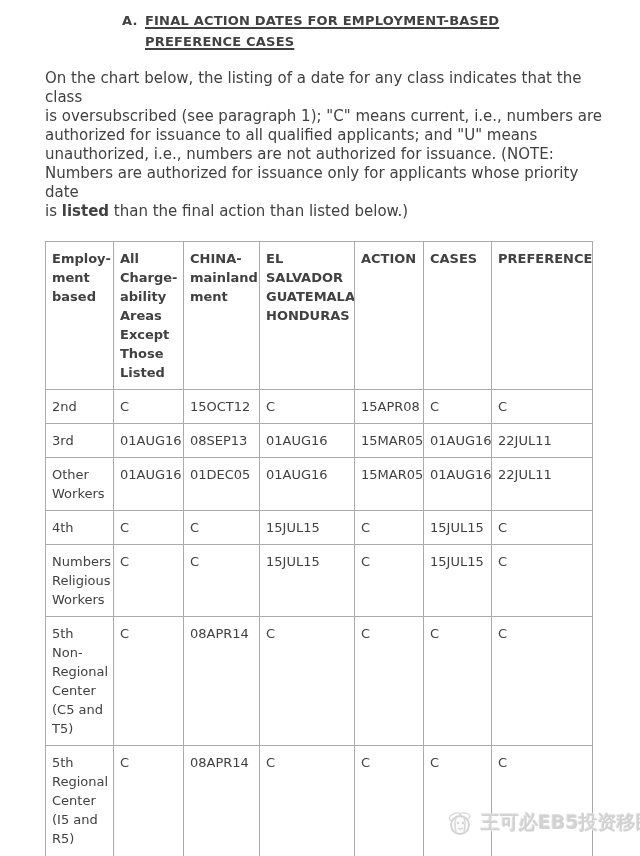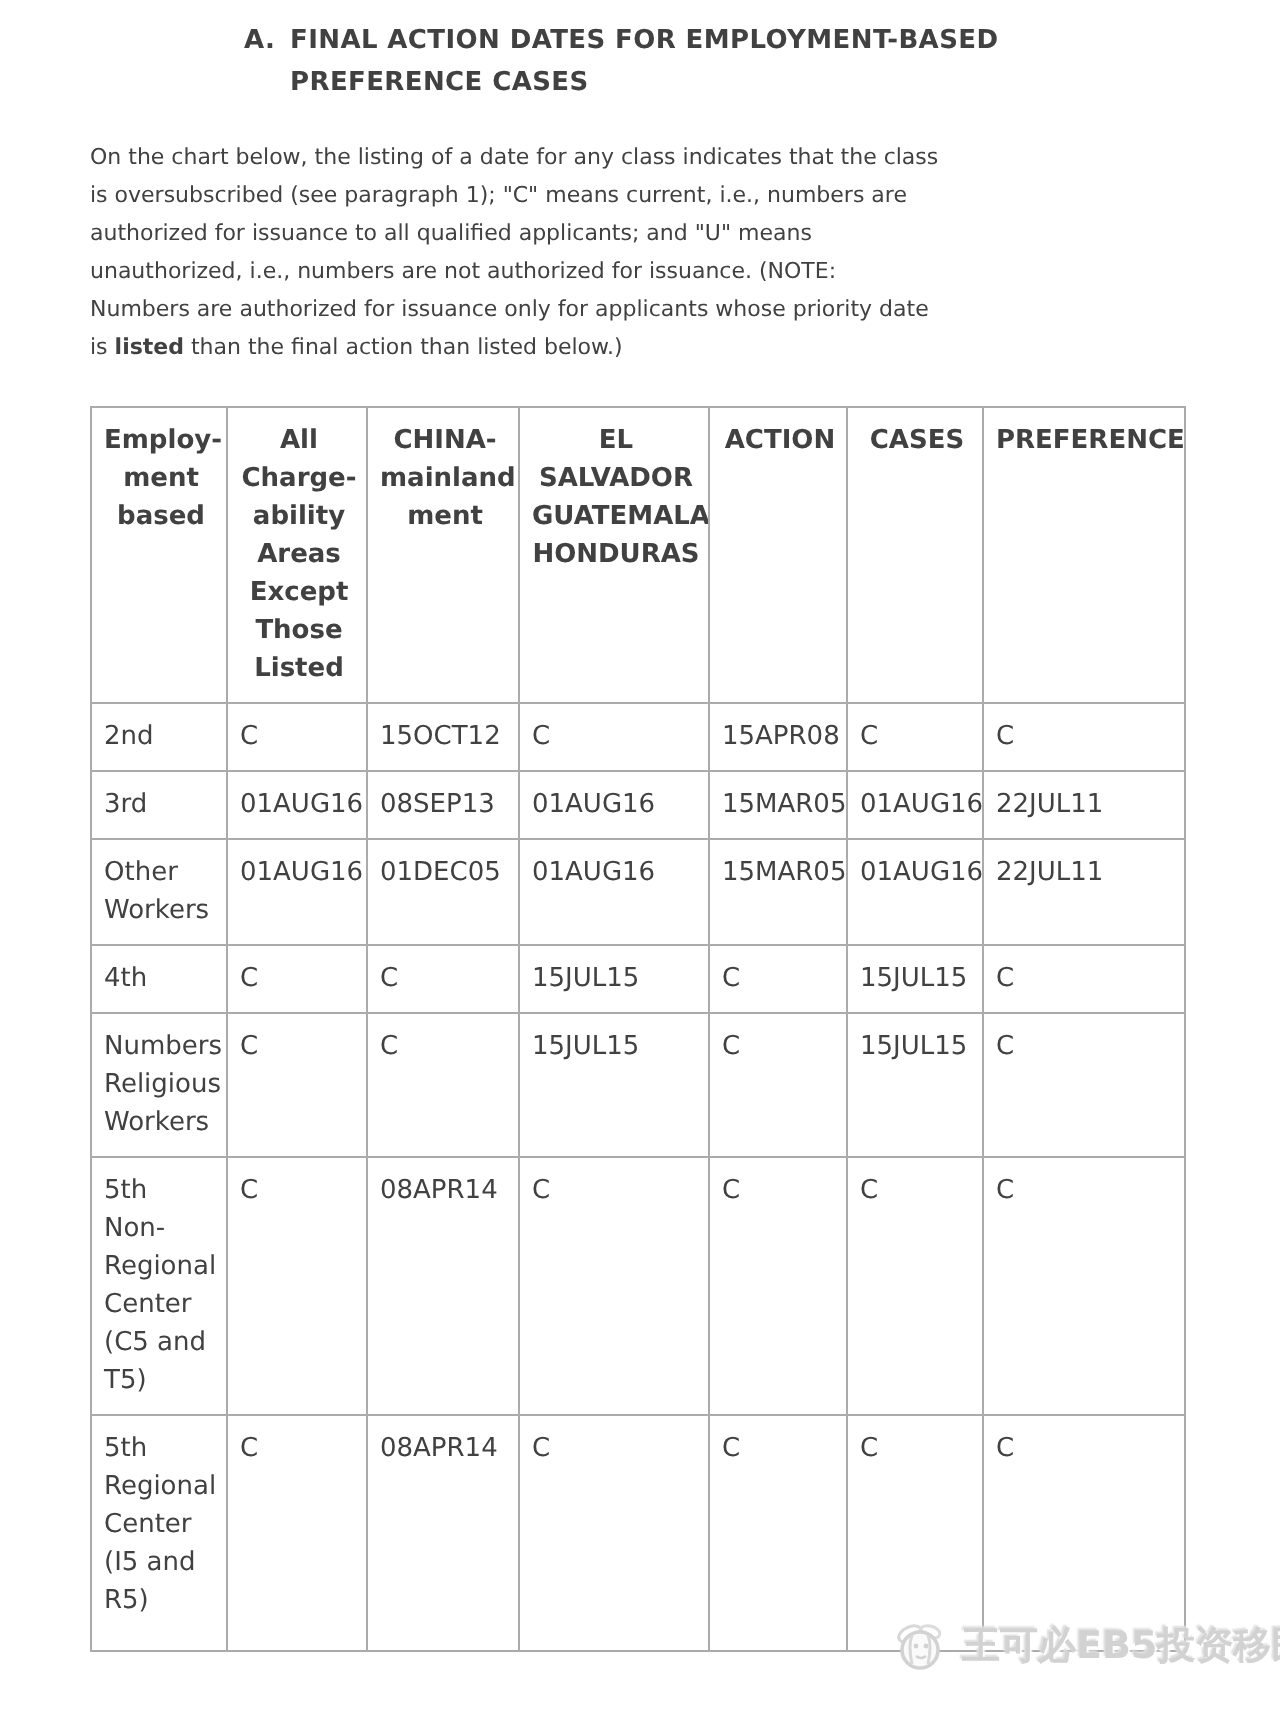--- a/index.html
+++ b/index.html
@@ -8,40 +8,41 @@
     font-family:"DejaVu Sans","Liberation Sans",sans-serif;
     color:#414141;overflow:hidden;
   }
   .heading{
     margin:10px 0 0 122px;display:flex;
     font-size:13px;font-weight:bold;line-height:21px;letter-spacing:0.2px;
   }
   .heading .hlabel{width:23px;flex:none;}
   .heading .htitle{
     white-space:pre-line;
+    text-decoration:underline;
     text-decoration-thickness:2px;
     text-underline-offset:2px;
   }
   .intro{
     margin:17px 0 11px 45px;width:560px;
-    font-size:11px;line-height:19px;white-space:pre-line;
+    font-size:15px;line-height:19px;white-space:pre-line;
   }
   table.visa{
     border-collapse:collapse;table-layout:fixed;
     margin:20px 0 0 45px;width:547px;
   }
   table.visa th, table.visa td{
     border:1px solid #ababab;
     vertical-align:top;text-align:left;
     font-size:13px;line-height:19px;
     padding:7px 4px 7px 6px;
     white-space:pre-line;
     overflow:hidden;
   }
-  table.visa th{font-weight:bold;text-align:center;}
+  table.visa th{font-weight:bold;}
   col.col-0{width:68px;}
   col.col-1{width:70px;}
   col.col-2{width:76px;}
   col.col-3{width:95px;}
   col.col-4{width:69px;}
   col.col-5{width:68px;}
   col.col-6{width:101px;}
   tr.row-last td{height:103px;}
   .watermark{
     position:absolute;top:810px;left:446px;

